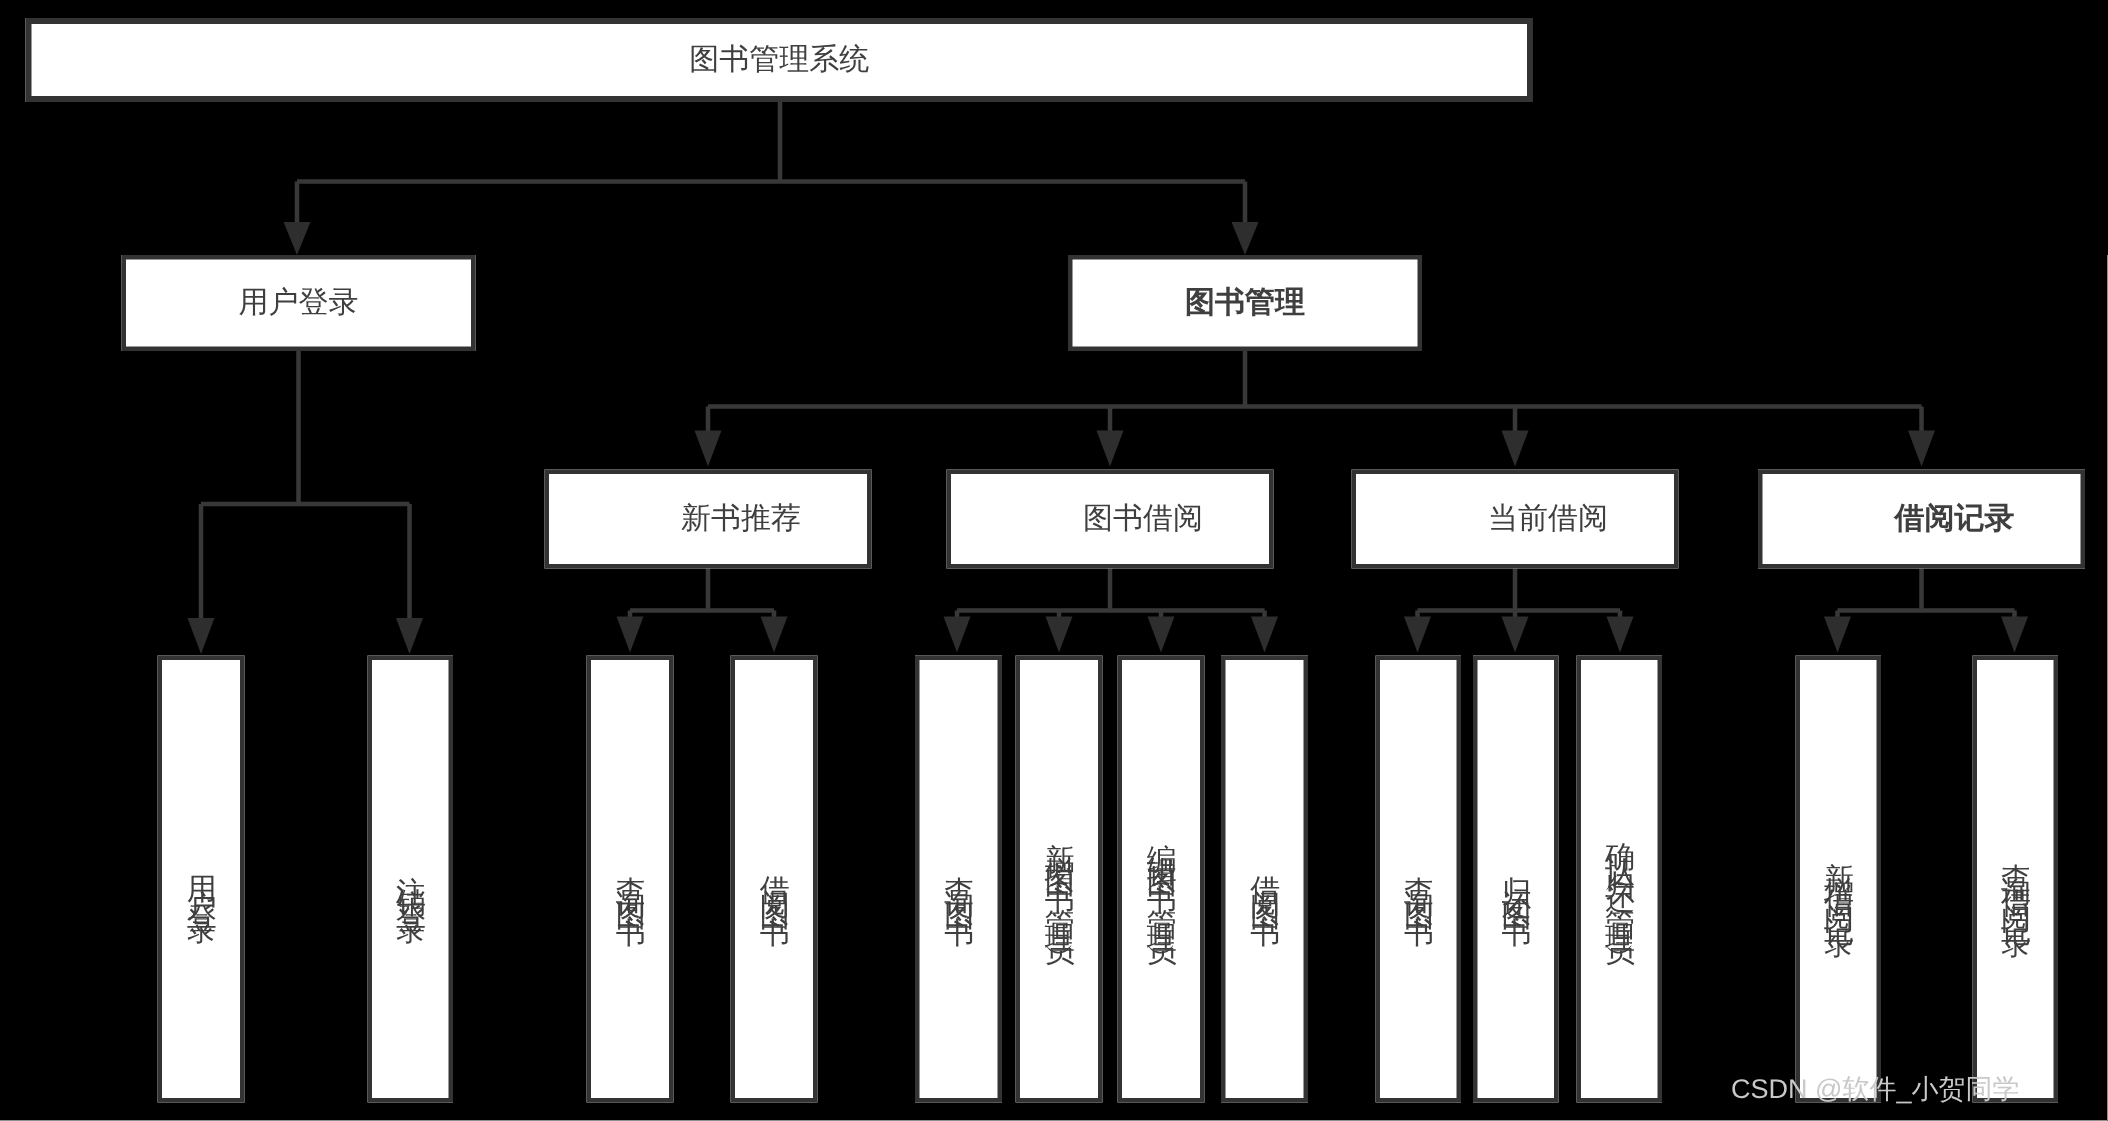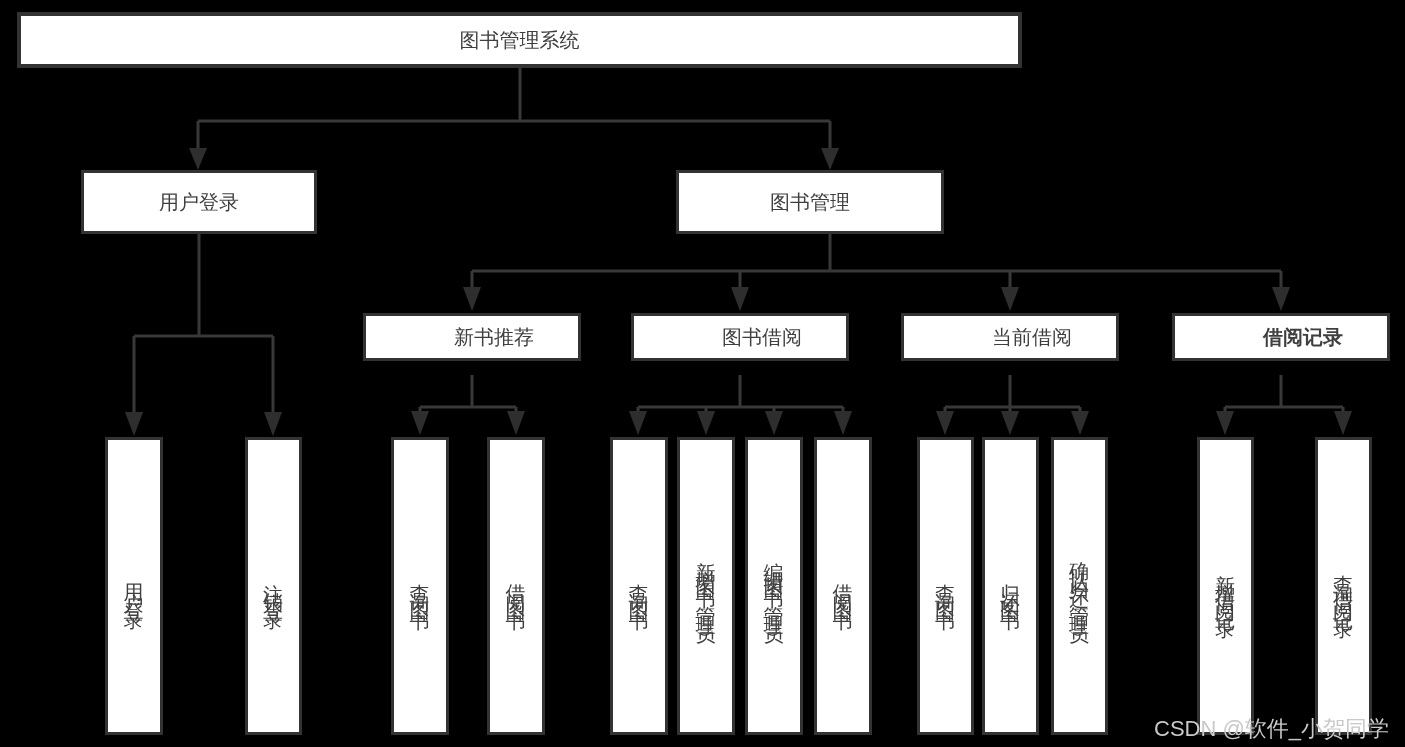--- a/index.html
+++ b/index.html
@@ -38,23 +38,23 @@
   .node.vert span {
     writing-mode: vertical-rl;
     text-orientation: mixed;
     letter-spacing: 9px;
     white-space: nowrap;
   }
   
   .n-root   { left: 17px;   top: 12px;  width: 1005px; height: 56px; }
   
   .n-l2-0   { left: 81px;   top: 170px; width: 236px;  height: 64px; }
-  .n-l2-1   { left: 676px;  top: 170px; width: 268px;  height: 64px; }
-  
-  .n-l3     { top: 313px; height: 48px; width: 218px; padding-left: 44px; }
+  .n-l2-1   { left: 712px;  top: 170px; width: 236px;  height: 64px; font-weight: bold; }
+  
+  .n-l3     { top: 313px; height: 66px; width: 218px; padding-left: 44px; }
   .n-l3-0   { left: 363px; }
   .n-l3-1   { left: 631px; }
   .n-l3-2   { left: 901px; }
   .n-l3-3   { left: 1172px; font-weight: bold; }
   
   .leaf     { top: 437px; height: 298px; width: 58px; }
   .n-g1-0   { left: 105px; }
   .n-g1-1   { left: 245px; width: 57px; }
   .n-g2-0   { left: 391px; }
   .n-g2-1   { left: 487px; }
@@ -65,21 +65,21 @@
   .n-g4-0   { left: 917px;  width: 57px; }
   .n-g4-1   { left: 982px;  width: 57px; }
   .n-g4-2   { left: 1051px; width: 57px; }
   .n-g5-0   { left: 1197px; width: 57px; }
   .n-g5-1   { left: 1315px; width: 57px; }
 
   .watermark {
     position: absolute;
     left: 1154px;
     top: 714px;
-    font-size: 22px;
+    font-size: 18px;
     color: #c9c9c9;
     white-space: nowrap;
     z-index: 5;
   }
 </style>
 </head>
 <body>
 
 <div class="canvas">
 

